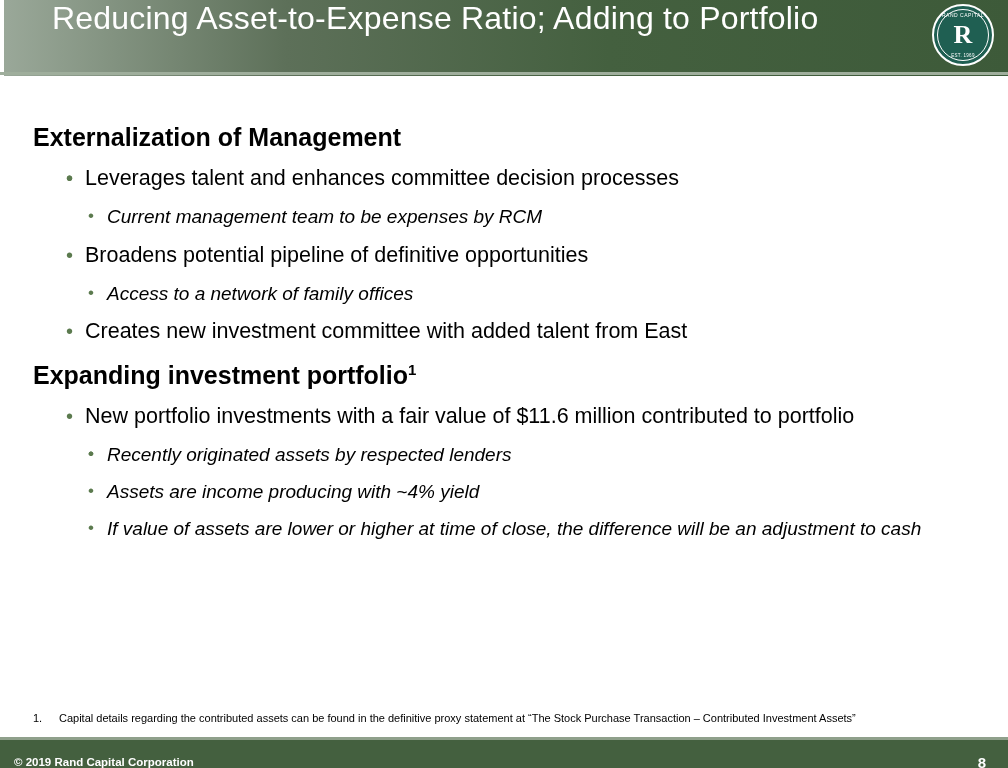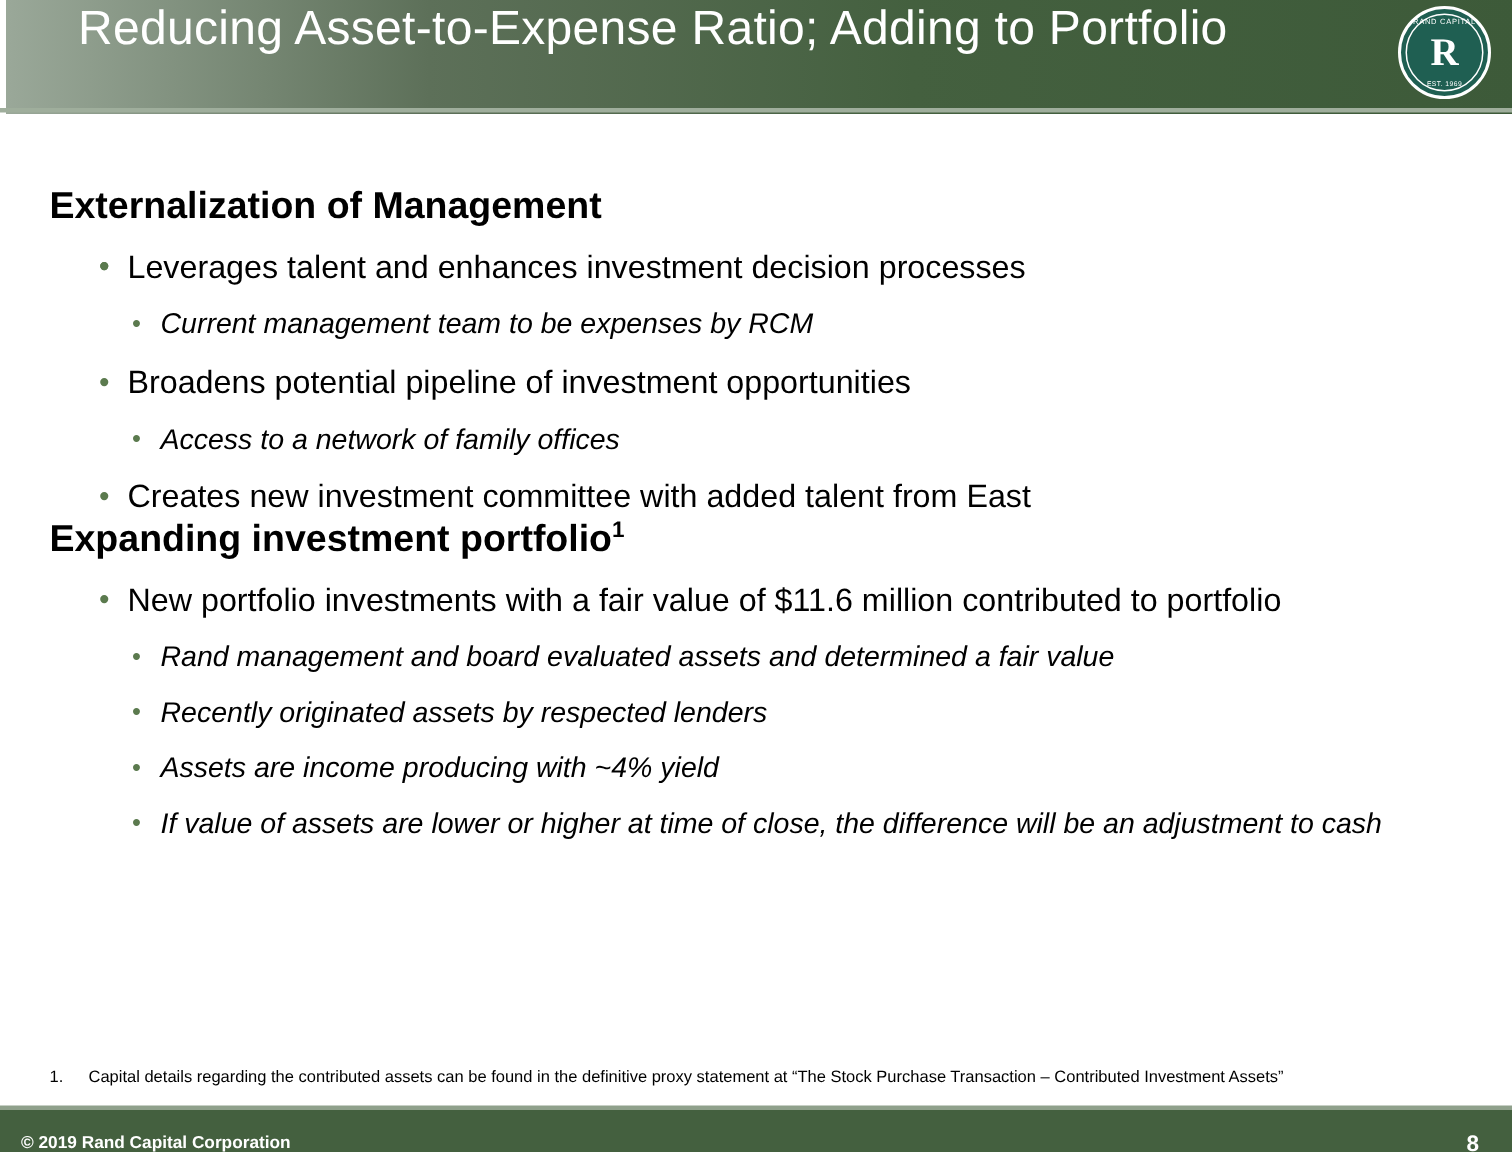--- a/index.html
+++ b/index.html
@@ -107,21 +107,21 @@
     width: 1008px;
   }
   .section-heading {
     font-size: 25px;
     font-weight: bold;
     color: #000000;
     margin: 0;
     padding: 0 0 0 33px;
   }
   .section-heading.first { margin-top: 48px; }
-  .section-heading.second { }
+  .section-heading.second { margin-top: 16px; }
   .sup {
     font-size: 15px;
     vertical-align: super;
     font-weight: bold;
   }
 
   ul.level1 {
     list-style: none;
     margin: 0;
     padding: 0;
@@ -238,33 +238,33 @@
 
     <div class="section-heading first">
       <span>Externalization of Management</span>
     </div>
     <ul class="level1">
       <li>
         <span class="b1">•</span>
       </li>
       <li>
         <span class="b1">•</span>
-        <span>Leverages talent and enhances investment decision processes</span>
+        <span>Leverages talent and enhances committee decision processes</span>
       </li>
     </ul>
     <ul class="level2">
       <li>
         <span class="b2">•</span>
         <span>Current management team to be expenses by RCM</span>
       </li>
     </ul>
     <ul class="level1">
       <li>
         <span class="b1">•</span>
-        <span>Broadens potential pipeline of investment opportunities</span>
+        <span>Broadens potential pipeline of definitive opportunities</span>
       </li>
     </ul>
     <ul class="level2">
       <li>
         <span class="b2">•</span>
         <span>Access to a network of family offices</span>
       </li>
     </ul>
     <ul class="level1">
       <li>
@@ -278,21 +278,20 @@
     </div>
     <ul class="level1">
       <li>
         <span class="b1">•</span>
         <span>New portfolio investments with a fair value of $11.6 million contributed to portfolio</span>
       </li>
     </ul>
     <ul class="level2">
       <li>
         <span class="b2">•</span>
-        <span>Rand management and board evaluated assets and determined a fair value</span>
       </li>
       <li>
         <span class="b2">•</span>
         <span>Recently originated assets by respected lenders</span>
       </li>
       <li>
         <span class="b2">•</span>
         <span>Assets are income producing with ~4% yield</span>
       </li>
       <li>

